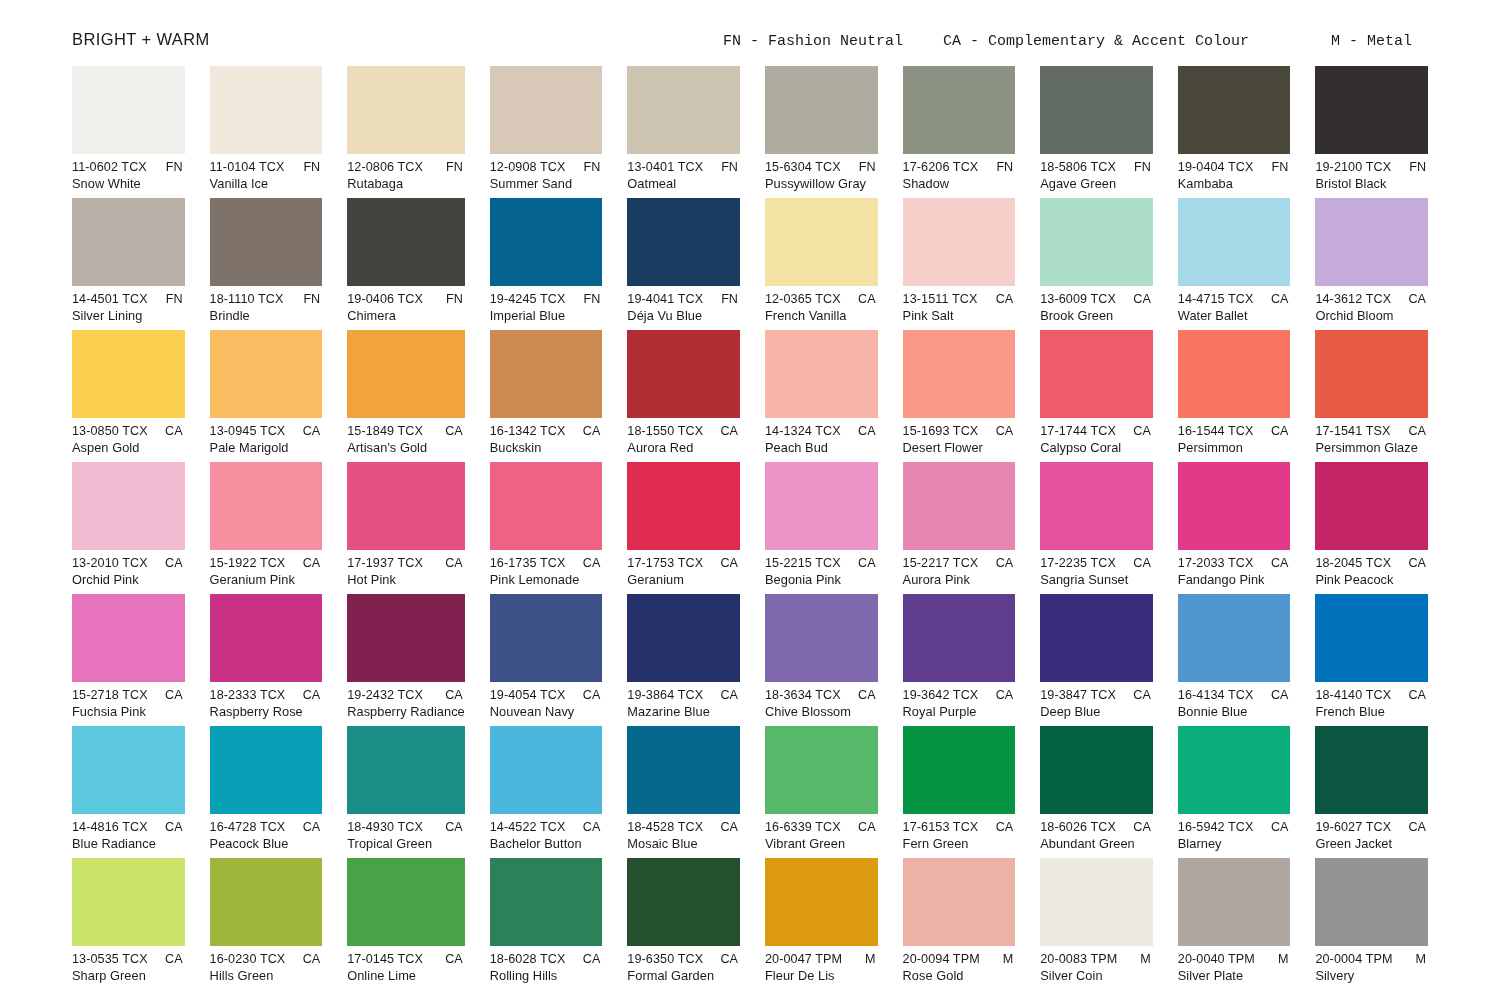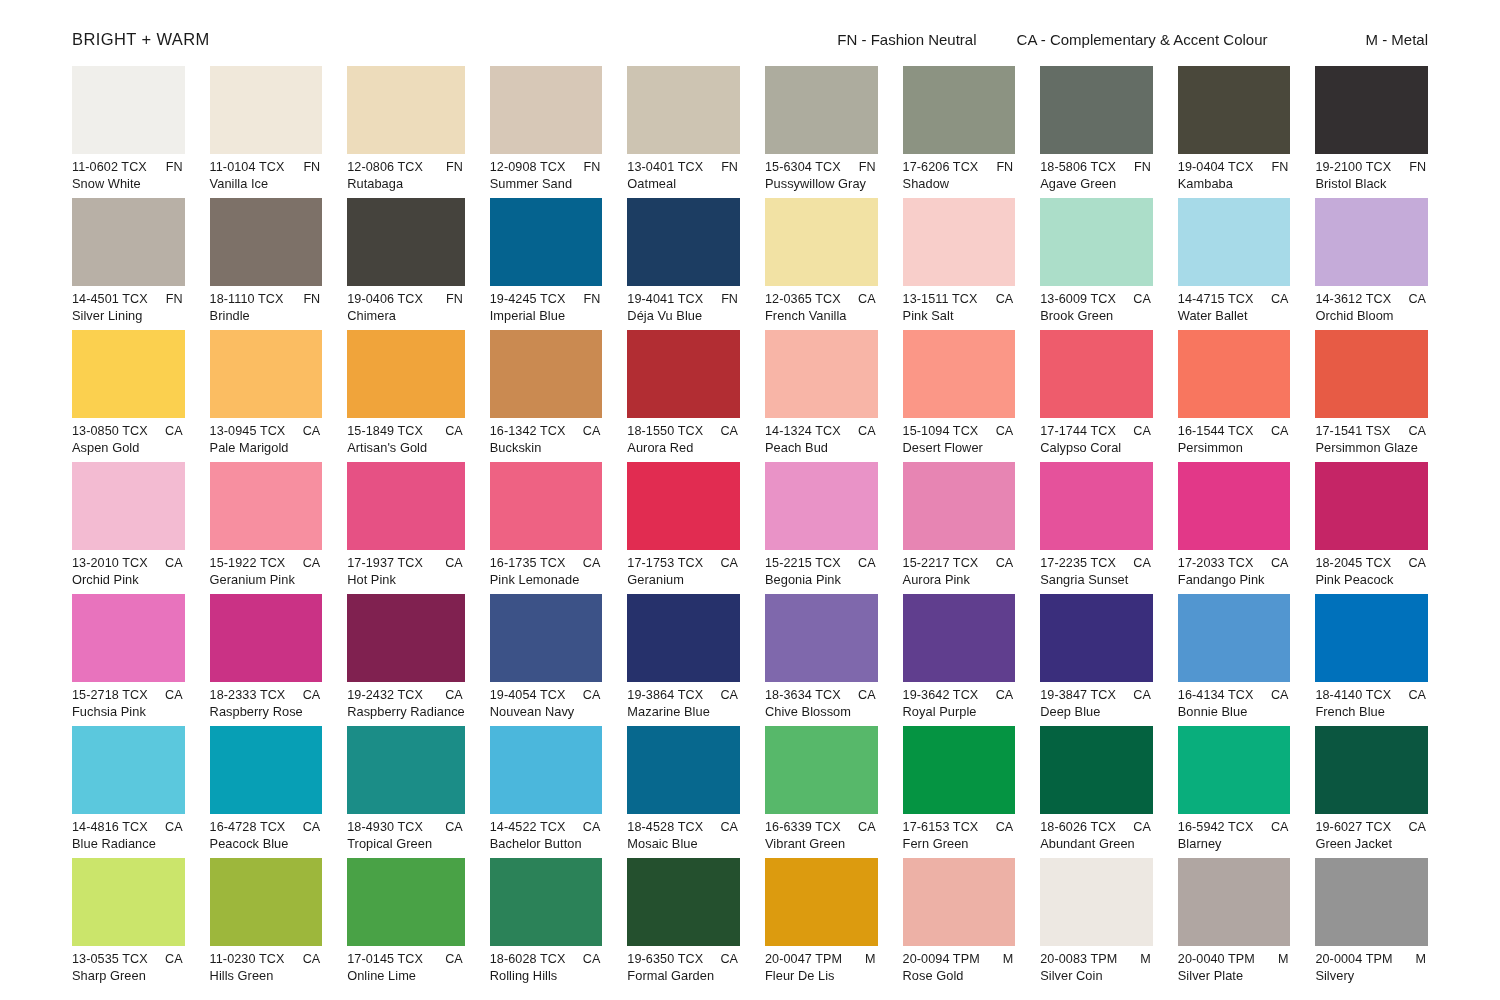--- a/index.html
+++ b/index.html
@@ -35,29 +35,30 @@
     letter-spacing: 0.4px;
     color: #1b1b1b;
     white-space: nowrap;
   }
   .legend {
     margin-left: auto;
     display: flex;
     align-items: flex-start;
     gap: 0px;
     white-space: nowrap;
+    font-family: Liberation Mono, monospace;
   }
   .legend-item {
     font-size: 15px;
     color: #1b1b1b;
     white-space: nowrap;
   }
   .legend-item.l0 { margin-right: 40px; }
-  .legend-item.l1 { margin-right: 62px; }
-  .legend-item.l2 { margin-right: 0px; padding-left: 36px; }
+  .legend-item.l1 { margin-right: 46px; }
+  .legend-item.l2 { margin-right: 16px; padding-left: 36px; }
 
   .grid {
     display: grid;
     grid-template-columns: repeat(10, 1fr);
     column-gap: 25px;
     row-gap: 0px;
   }
   .cell {
     display: flex;
     flex-direction: column;
@@ -314,21 +315,21 @@
         <div class="swatch" style="background-color: rgb(248, 181, 167);"></div>
         <div class="meta">
           <span class="code">14-1324 TCX</span>
           <span class="tag">CA</span>
         </div>
         <div class="cname">Peach Bud</div>
       </div>
       <div class="cell">
         <div class="swatch" style="background-color: rgb(251, 151, 135);"></div>
         <div class="meta">
-          <span class="code">15-1094 TCX</span>
+          <span class="code">15-1693 TCX</span>
           <span class="tag">CA</span>
         </div>
         <div class="cname">Desert Flower</div>
       </div>
       <div class="cell">
         <div class="swatch" style="background-color: rgb(238, 92, 108);"></div>
         <div class="meta">
           <span class="code">17-1744 TCX</span>
           <span class="tag">CA</span>
         </div>
@@ -594,21 +595,21 @@
         <div class="swatch" style="background-color: rgb(203, 229, 107);"></div>
         <div class="meta">
           <span class="code">13-0535 TCX</span>
           <span class="tag">CA</span>
         </div>
         <div class="cname">Sharp Green</div>
       </div>
       <div class="cell">
         <div class="swatch" style="background-color: rgb(157, 183, 60);"></div>
         <div class="meta">
-          <span class="code">11-0230 TCX</span>
+          <span class="code">16-0230 TCX</span>
           <span class="tag">CA</span>
         </div>
         <div class="cname">Hills Green</div>
       </div>
       <div class="cell">
         <div class="swatch" style="background-color: rgb(73, 162, 70);"></div>
         <div class="meta">
           <span class="code">17-0145 TCX</span>
           <span class="tag">CA</span>
         </div>

